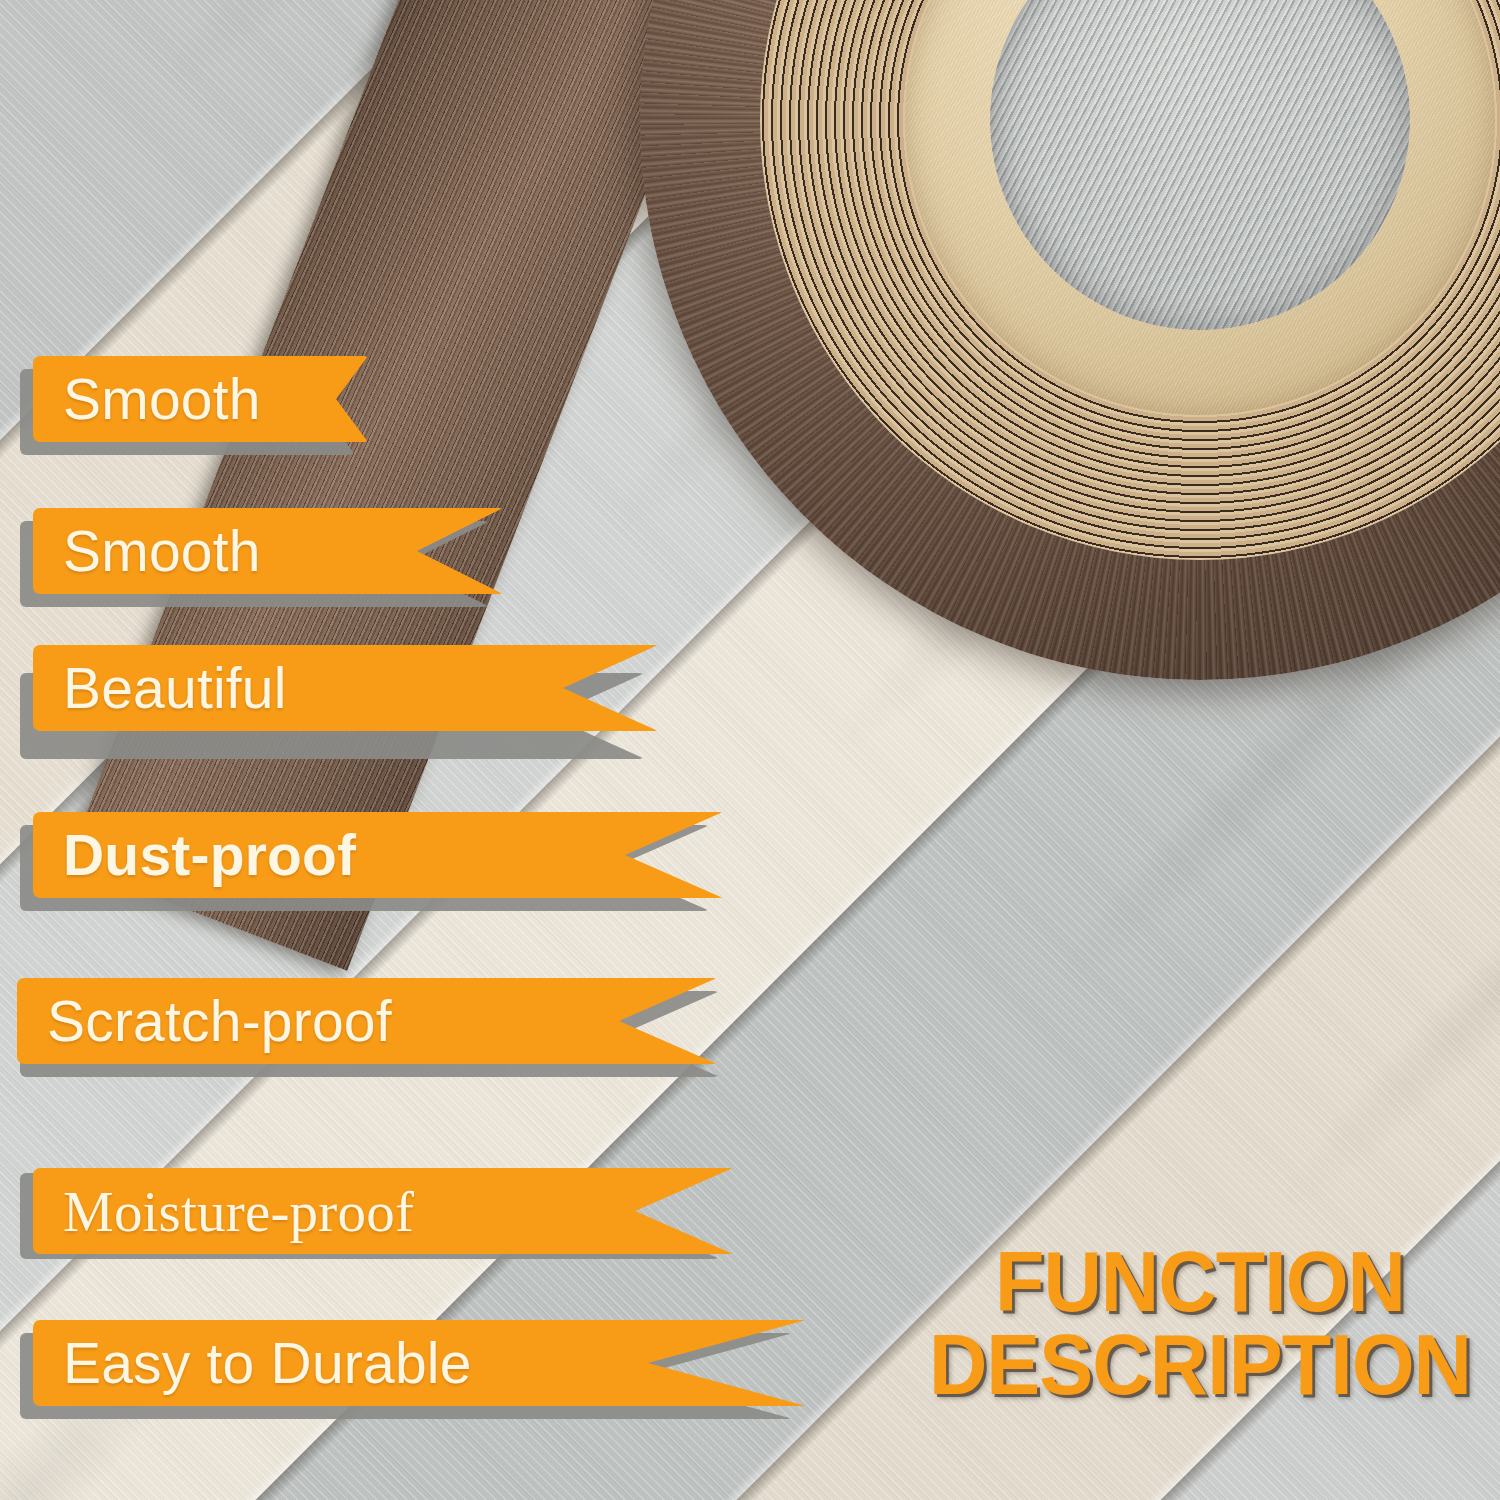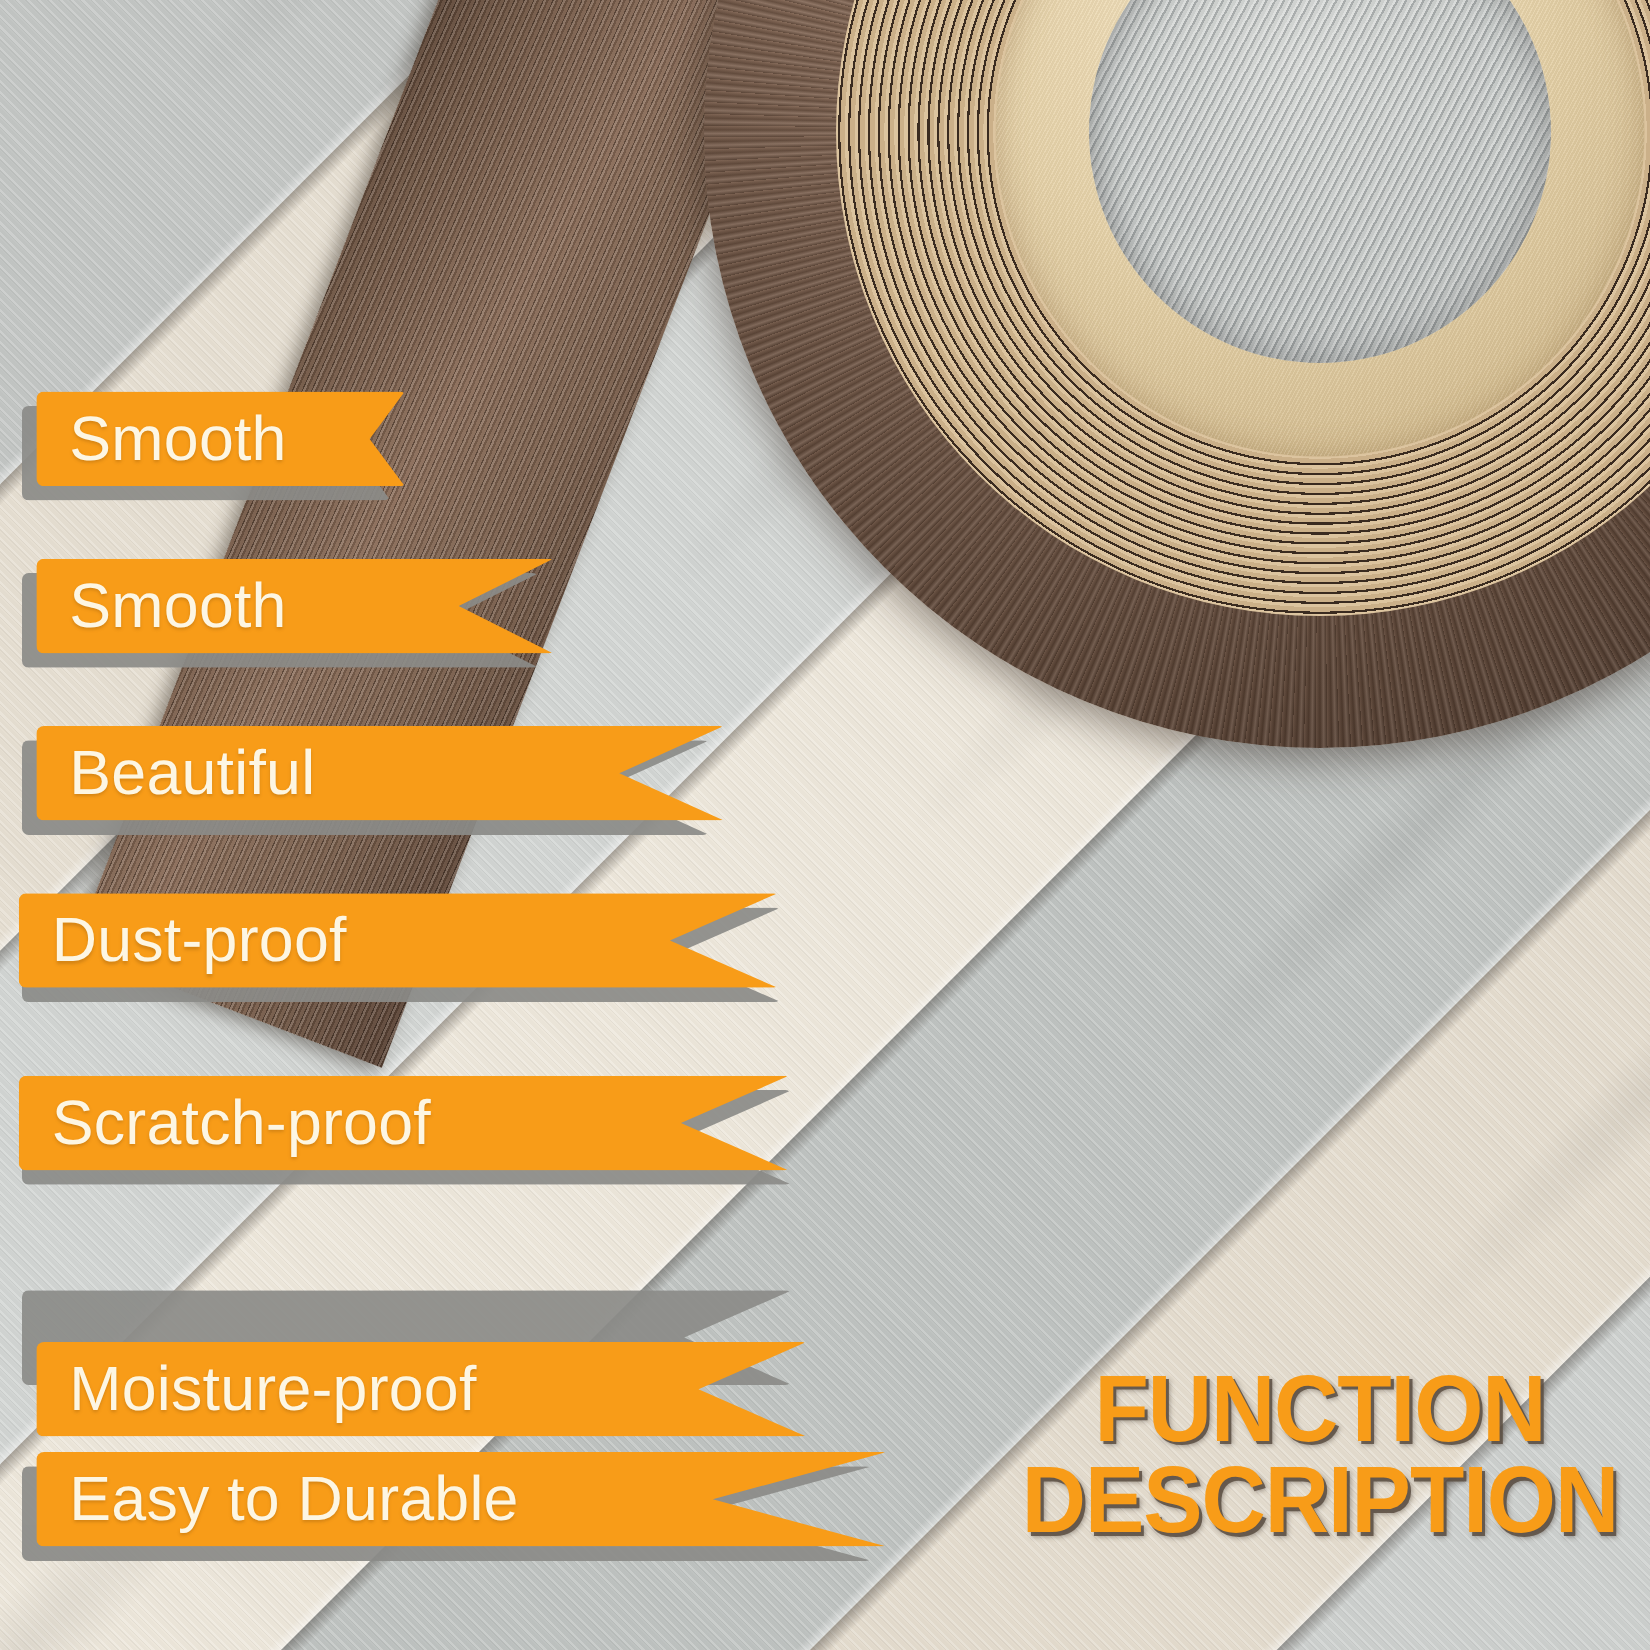--- a/index.html
+++ b/index.html
@@ -263,33 +263,33 @@
   <div id="banners">
       <div class="banner-shadow" style="left: 20px; top: 369px; width: 335px; clip-path: polygon(0px 0px, 335px 0px, 303px 50%, 335px 100%, 0px 100%);"></div>
       <div class="banner" style="left: 33px; top: 356px; width: 335px; clip-path: polygon(0px 0px, 335px 0px, 303px 50%, 335px 100%, 0px 100%);">
         <span class="btext">Smooth</span>
       </div>
       <div class="banner-shadow" style="left: 20px; top: 521px; width: 470px; clip-path: polygon(0px 0px, 470px 0px, 384px 50%, 470px 100%, 0px 100%);"></div>
       <div class="banner" style="left: 33px; top: 508px; width: 470px; clip-path: polygon(0px 0px, 470px 0px, 384px 50%, 470px 100%, 0px 100%);">
         <span class="btext">Smooth</span>
       </div>
       <div class="banner-shadow" style="left: 20px; top: 673px; width: 625px; clip-path: polygon(0px 0px, 625px 0px, 530px 50%, 625px 100%, 0px 100%);"></div>
-      <div class="banner" style="left: 33px; top: 660px; width: 625px; clip-path: polygon(0px 0px, 625px 0px, 530px 50%, 625px 100%, 0px 100%);">
+      <div class="banner" style="left: 33px; top: 645px; width: 625px; clip-path: polygon(0px 0px, 625px 0px, 530px 50%, 625px 100%, 0px 100%);">
         <span class="btext">Beautiful</span>
       </div>
       <div class="banner-shadow" style="left: 20px; top: 825px; width: 690px; clip-path: polygon(0px 0px, 690px 0px, 592px 50%, 690px 100%, 0px 100%);"></div>
-      <div class="banner" style="left: 17px; top: 812px; width: 690px; clip-path: polygon(0px 0px, 690px 0px, 592px 50%, 690px 100%, 0px 100%);">
+      <div class="banner" style="left: 33px; top: 812px; width: 690px; clip-path: polygon(0px 0px, 690px 0px, 592px 50%, 690px 100%, 0px 100%); font-weight: bold;">
         <span class="btext">Dust-proof</span>
       </div>
       <div class="banner-shadow" style="left: 20px; top: 991px; width: 700px; clip-path: polygon(0px 0px, 700px 0px, 602px 50%, 700px 100%, 0px 100%);"></div>
       <div class="banner" style="left: 17px; top: 978px; width: 700px; clip-path: polygon(0px 0px, 700px 0px, 602px 50%, 700px 100%, 0px 100%);">
         <span class="btext">Scratch-proof</span>
       </div>
       <div class="banner-shadow" style="left: 20px; top: 1173px; width: 700px; clip-path: polygon(0px 0px, 700px 0px, 602px 50%, 700px 100%, 0px 100%);"></div>
-      <div class="banner" style="left: 33px; top: 1220px; width: 700px; clip-path: polygon(0px 0px, 700px 0px, 602px 50%, 700px 100%, 0px 100%);">
+      <div class="banner" style="left: 33px; top: 1168px; width: 700px; clip-path: polygon(0px 0px, 700px 0px, 602px 50%, 700px 100%, 0px 100%); font-family: Liberation Serif, serif;">
         <span class="btext">Moisture-proof</span>
       </div>
       <div class="banner-shadow" style="left: 20px; top: 1333px; width: 773px; clip-path: polygon(0px 0px, 773px 0px, 615px 50%, 773px 100%, 0px 100%);"></div>
       <div class="banner" style="left: 33px; top: 1320px; width: 773px; clip-path: polygon(0px 0px, 773px 0px, 615px 50%, 773px 100%, 0px 100%);">
         <span class="btext">Easy to Durable</span>
       </div>
     </div>
 
   <div class="title-block" style="left:900px;top:1240px;width:600px;">
     <span class="title-line t1">FUNCTION</span>

